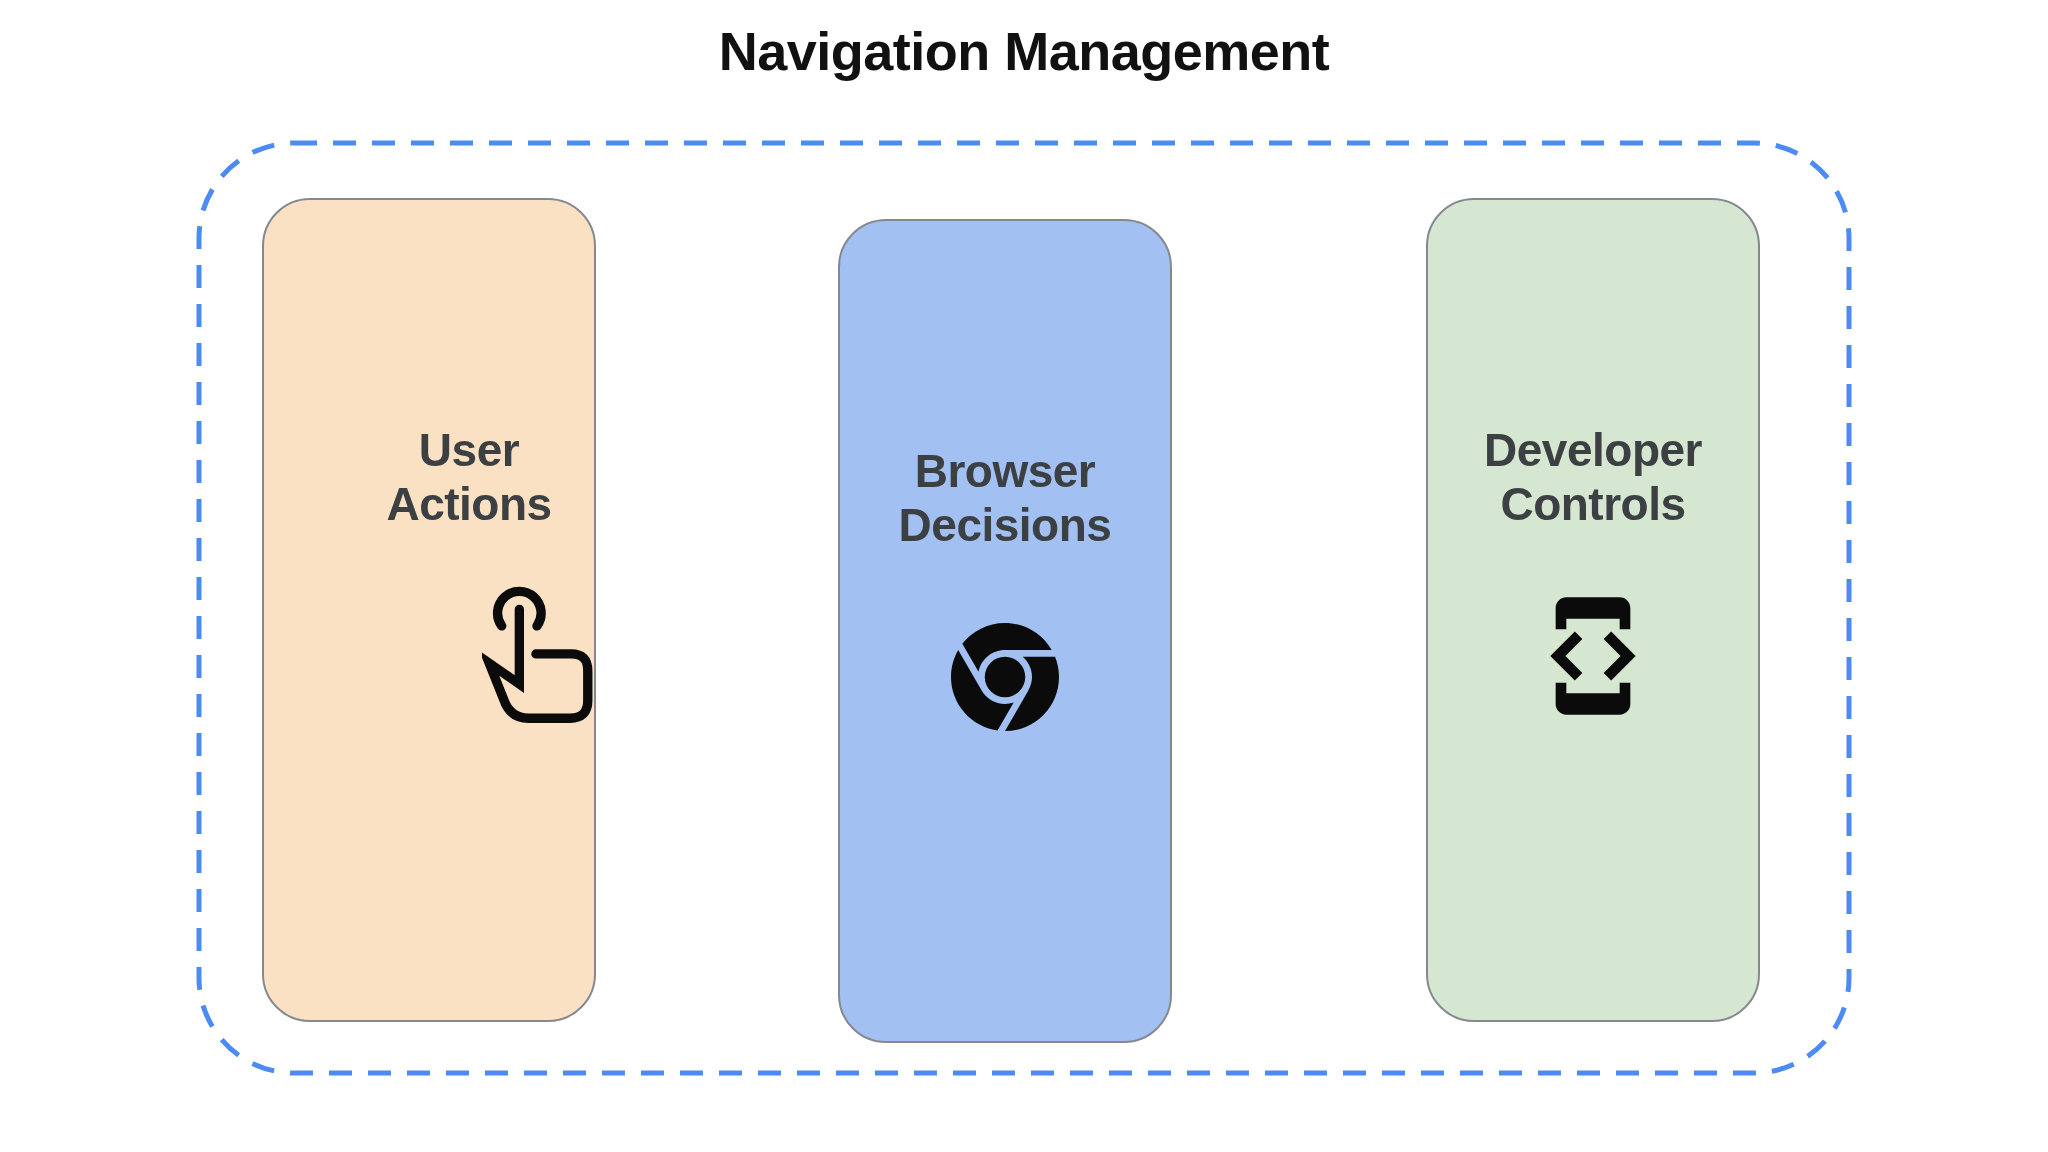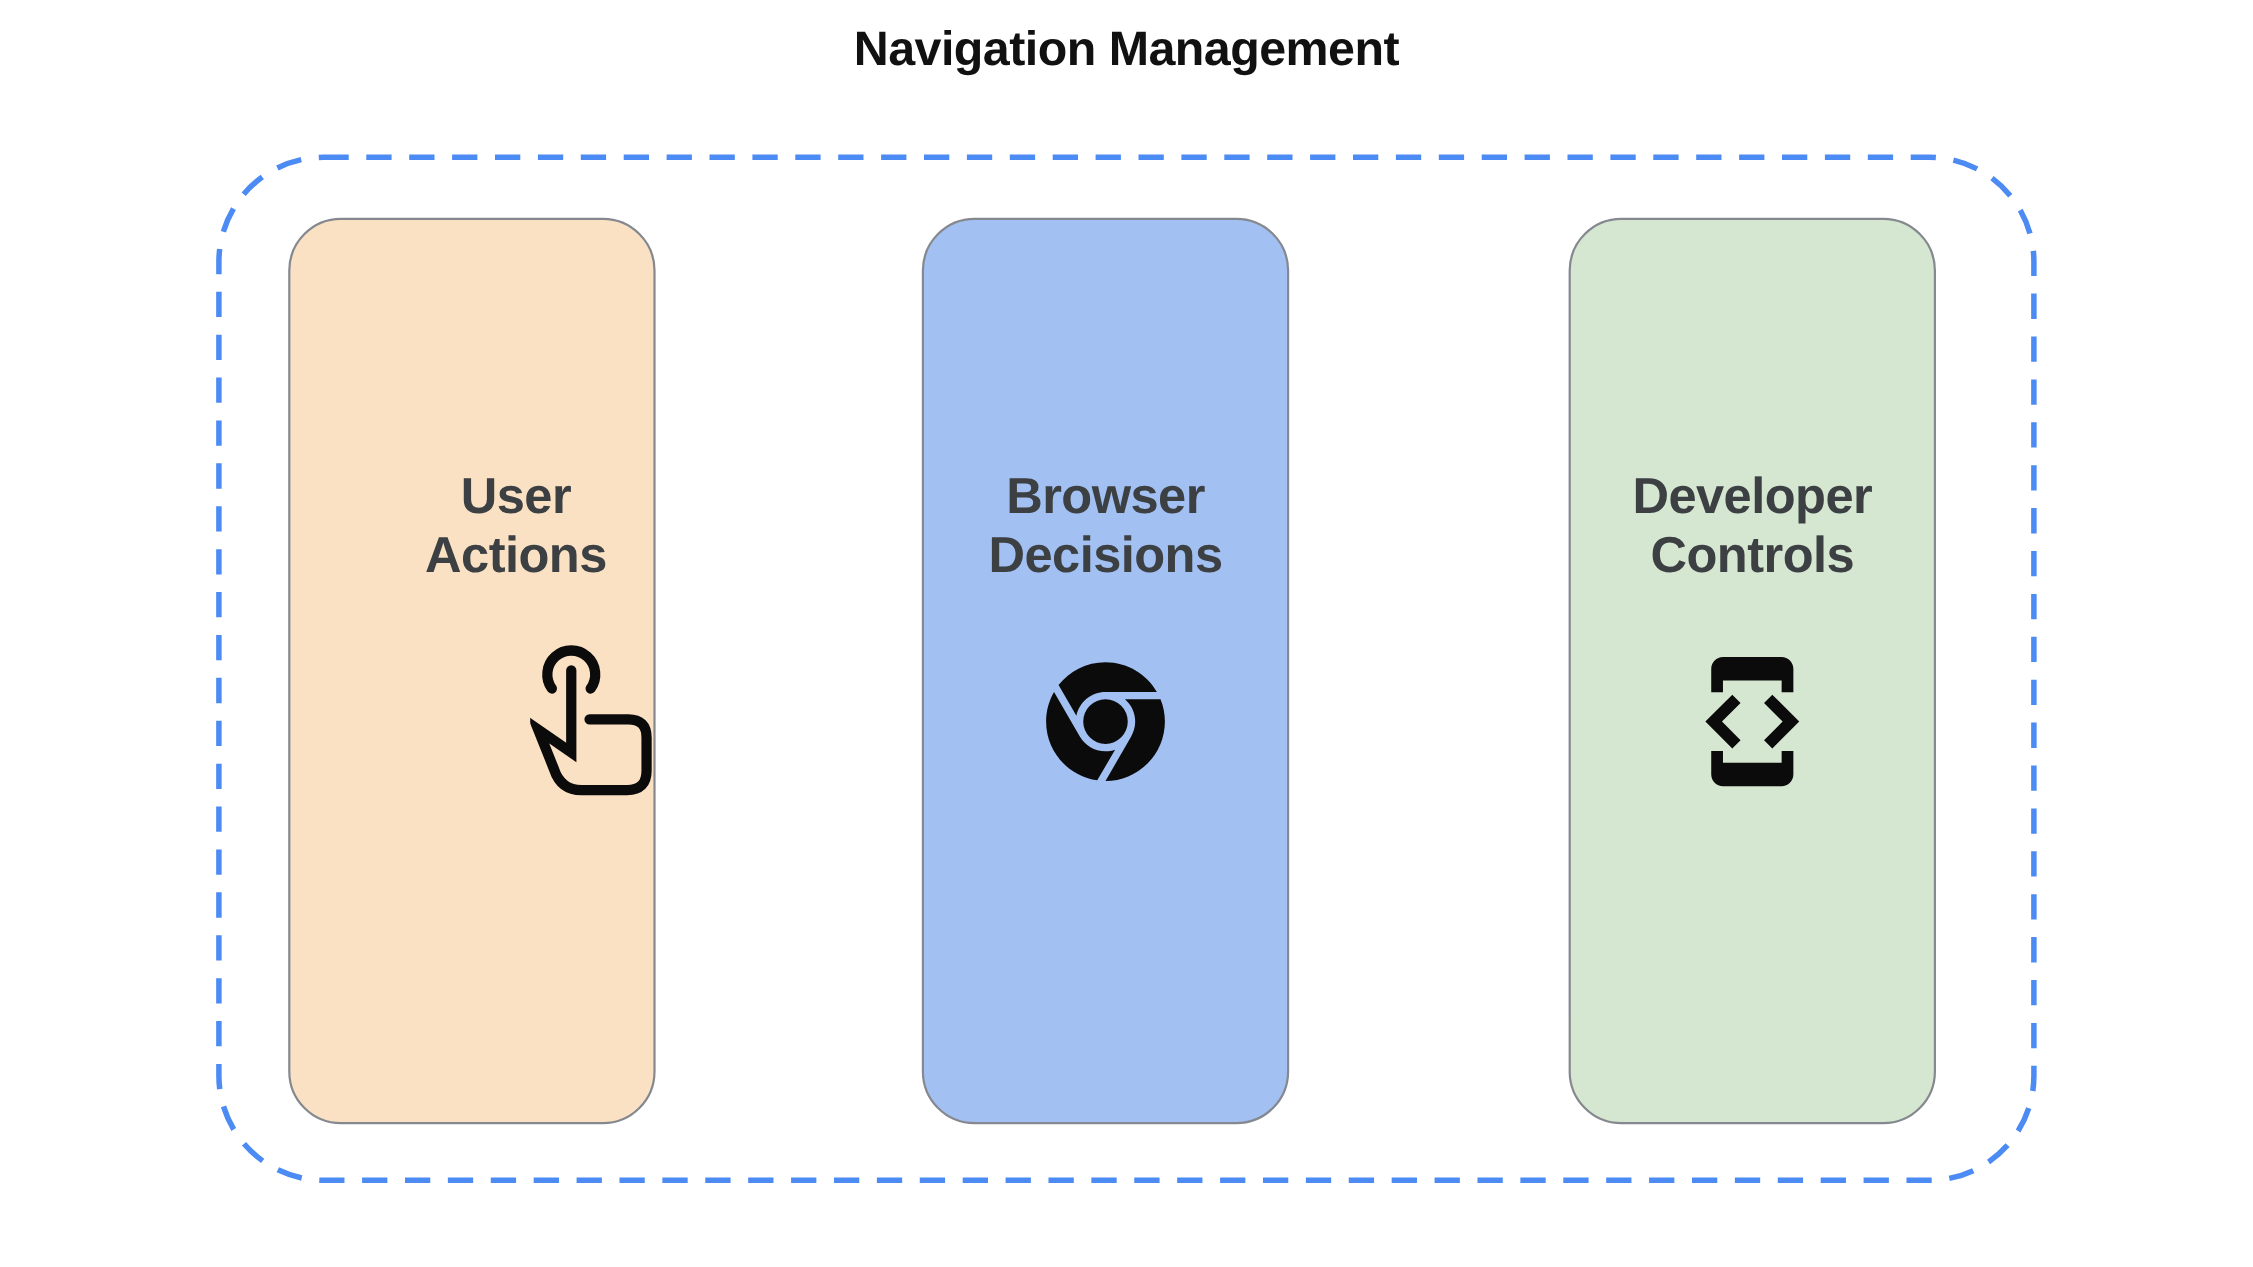--- a/index.html
+++ b/index.html
@@ -10,21 +10,21 @@
     background: #ffffff;
     font-family: "Liberation Sans", sans-serif;
     overflow: hidden;
   }
   .diagram-title {
     position: absolute;
     top: 20px;
     left: 0;
     width: 100%;
     text-align: center;
-    font-size: 44px;
+    font-size: 54px;
     font-weight: 700;
     letter-spacing: -0.5px;
     color: #111111;
   }
   .frame-svg {
     position: absolute;
     left: 196px;
     top: 140px;
   }
   .card {
@@ -76,21 +76,21 @@
     <div class="icon-box">
       <svg width="112" height="140" viewBox="0 0 108 132" aria-hidden="true">
         <g fill="none" stroke="#0b0b0b" stroke-width="9">
           <path d="M19 37 A 21 21 0 1 1 53 37" stroke-linecap="round"></path>
           <path d="M36 21 V 93 L 7 73 L 21 108 Q 27 126 45 126 H 85 Q 102 126 102 109 V 80 Q 102 64 86 64 H 52" stroke-linecap="round" stroke-linejoin="miter"></path>
         </g>
       </svg>
     </div>
   </div>
 
-  <div class="card card-2" style="background-color: rgb(162, 192, 242);">
+  <div class="card card-2" style="background-color: rgb(162, 192, 242); margin-top: 21px;">
     <div class="card-label">Browser Decisions</div>
     <div class="icon-box">
       <svg width="162" height="162" viewBox="0 0 24 24" aria-hidden="true">
         <path fill="#0b0b0b" d="M12,20L15.46,14H15.45C15.79,13.4 16,12.73 16,12C16,10.8 15.46,9.73 14.62,9H19.41C19.79,9.93 20,10.94 20,12A8,8 0 0,1 12,20M4,12C4,10.54 4.39,9.18 5.07,8L8.54,14H8.55C9.24,15.19 10.5,16 12,16C12.45,16 12.88,15.92 13.29,15.79L10.89,19.91C7,19.37 4,16.04 4,12M15,12A3,3 0 0,1 12,15A3,3 0 0,1 9,12A3,3 0 0,1 12,9A3,3 0 0,1 15,12M12,4C14.96,4 17.54,5.61 18.92,8H12C10.06,8 8.45,9.38 8.08,11.21L5.68,7.08C7.14,5.2 9.43,4 12,4Z"></path>
       </svg>
     </div>
   </div>
 
   <div class="card card-3" style="background-color: rgb(213, 230, 209);">
     <div class="card-label">Developer Controls</div>

